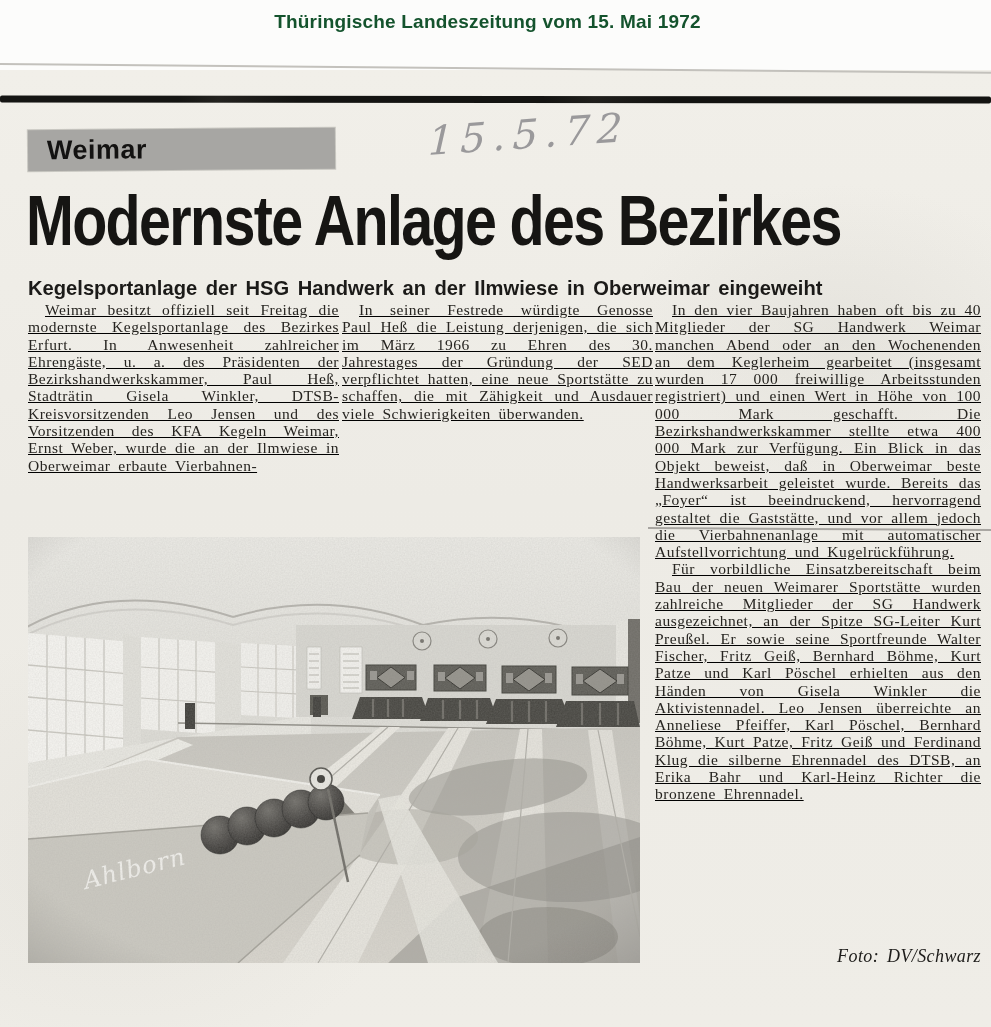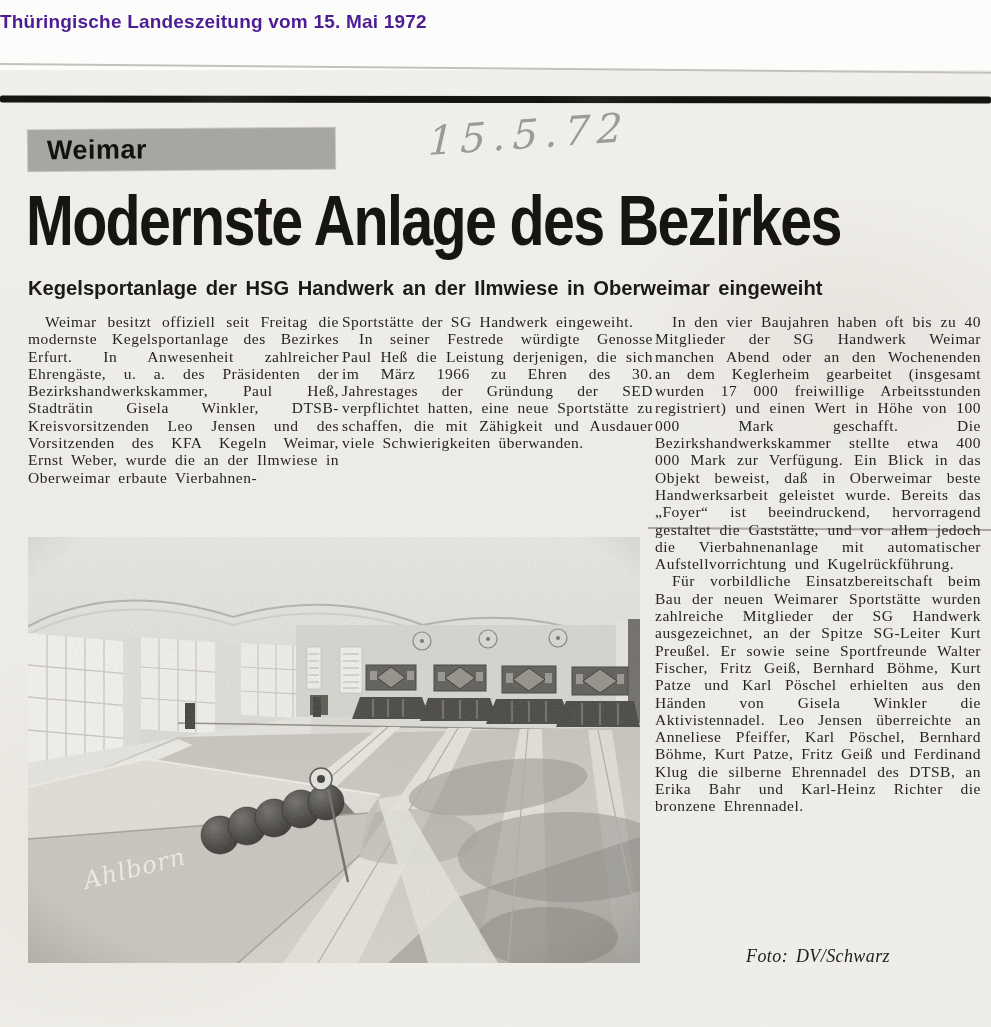--- a/index.html
+++ b/index.html
@@ -1,22 +1,22 @@
 <!DOCTYPE html>
 <html><head>
 <meta charset="utf-8">
 <style>
   html,body{margin:0;padding:0;}
   body{
     width:991px;height:1027px;position:relative;overflow:hidden;
     background:#fcfcfb;font-family:"Liberation Sans",sans-serif;
   }
   .masthead{
-    position:absolute;top:11px;left:0;right:16px;text-align:left;
-    font:bold 19px/1.2 "Liberation Sans",sans-serif;letter-spacing:.2px;color:#4c1d95;
+    position:absolute;top:11px;left:0;right:16px;text-align:center;
+    font:bold 19px/1.2 "Liberation Sans",sans-serif;letter-spacing:.2px;color:#14532d;
   }
   .scan-edge{
     position:absolute;top:63px;left:-6px;width:1010px;height:0;
     border-top:2px solid #c3c1bc;transform:rotate(.5deg);transform-origin:left center;
   }
   .clipping{
     position:absolute;top:70px;left:0;width:991px;height:957px;
     background:
       radial-gradient(ellipse 320px 220px at 85% 28%, rgba(182,180,172,.16), transparent 70%),
       radial-gradient(ellipse 420px 320px at 12% 82%, rgba(186,183,175,.14), transparent 70%),
@@ -43,40 +43,40 @@
   .headline{
     position:absolute;top:186px;left:26px;margin:0;
     font:bold 70px/1 "Liberation Sans",sans-serif;letter-spacing:-2px;
     transform:scaleX(.82);transform-origin:left top;white-space:nowrap;color:#161513;
   }
   .subheadline{
     position:absolute;top:276px;left:28px;margin:0;
     font:bold 21px/1.1 "Liberation Sans",sans-serif;color:#1b1a18;
     word-spacing:3px;white-space:nowrap;transform:scaleX(.96);transform-origin:left top;
   }
-  .col{position:absolute;top:313px;}
+  .col{position:absolute;top:301px;text-decoration:underline;}
   .col-1{left:28px;width:311px;}
   .col-2{left:342px;width:311px;}
   .col-3{left:655px;width:326px;}
   .col p{
     margin:0;font:15.5px/17.3px "Liberation Serif",serif;color:#262420;
     text-align:justify;letter-spacing:.5px;word-spacing:3.5px;
   }
   .col p.indent{text-indent:17px;}
   .crease{
     position:absolute;top:528px;left:648px;width:343px;height:2px;
     background:rgba(55,53,50,.38);transform:rotate(.35deg);
   }
   .photo{
     position:absolute;top:537px;left:28px;width:612px;height:426px;margin:0;
     overflow:hidden;background:#d8d6d0;
   }
   .photo svg{display:block;}
   .credit{
-    position:absolute;top:946px;left:655px;width:326px;text-align:center;
+    position:absolute;top:946px;left:655px;width:326px;text-align:right;
     font:italic 18px/1.2 "Liberation Serif",serif;color:#1d1c1a;word-spacing:3px;letter-spacing:.4px;
   }
 </style>
 </head>
 <body>
 
 <div class="masthead">Thüringische Landeszeitung vom 15. Mai 1972</div>
 
 <div class="clipping"></div>
 <div class="scan-edge"></div>
@@ -89,21 +89,20 @@
 <div class="handwritten">15.5.72</div>
 
 <div class="headline">Modernste Anlage des Bezirkes</div>
 <div class="subheadline">Kegelsportanlage der HSG Handwerk an der Ilmwiese in Oberweimar eingeweiht</div>
 
 <div class="col col-1">
   <p class="indent">Weimar besitzt offiziell seit Freitag die modernste Kegelsportanlage des Bezirkes Erfurt. In Anwesenheit zahlreicher Ehrengäste, u. a. des Präsidenten der Bezirkshandwerkskammer, Paul Heß, Stadträtin Gisela Winkler, DTSB-Kreisvorsitzenden Leo Jensen und des Vorsitzenden des KFA Kegeln Weimar, Ernst Weber, wurde die an der Ilmwiese in Oberweimar erbaute Vierbahnen-</p>
 </div>
 
 <div class="col col-2">
-  <p>Sportstätte der SG Handwerk eingeweiht.</p>
   <p class="indent">In seiner Festrede würdigte Genosse Paul Heß die Leistung derjenigen, die sich im März 1966 zu Ehren des 30. Jahrestages der Gründung der SED verpflichtet hatten, eine neue Sportstätte zu schaffen, die mit Zähigkeit und Ausdauer viele Schwierigkeiten überwanden.</p>
 </div>
 
 <div class="col col-3">
   <p class="indent">In den vier Baujahren haben oft bis zu 40 Mitglieder der SG Handwerk Weimar manchen Abend oder an den Wochenenden an dem Keglerheim gearbeitet (insgesamt wurden 17 000 freiwillige Arbeitsstunden registriert) und einen Wert in Höhe von 100 000 Mark geschafft. Die Bezirkshandwerkskammer stellte etwa 400 000 Mark zur Verfügung. Ein Blick in das Objekt beweist, daß in Oberweimar beste Handwerksarbeit geleistet wurde. Bereits das „Foyer“ ist beeindruckend, hervorragend gestaltet die Gaststätte, und vor allem jedoch die Vierbahnenanlage mit automatischer Aufstellvorrichtung und Kugelrückführung.</p>
   <p class="indent">Für vorbildliche Einsatzbereitschaft beim Bau der neuen Weimarer Sportstätte wurden zahlreiche Mitglieder der SG Handwerk ausgezeichnet, an der Spitze SG-Leiter Kurt Preußel. Er sowie seine Sportfreunde Walter Fischer, Fritz Geiß, Bernhard Böhme, Kurt Patze und Karl Pöschel erhielten aus den Händen von Gisela Winkler die Aktivistennadel. Leo Jensen überreichte an Anneliese Pfeiffer, Karl Pöschel, Bernhard Böhme, Kurt Patze, Fritz Geiß und Ferdinand Klug die silberne Ehrennadel des DTSB, an Erika Bahr und Karl-Heinz Richter die bronzene Ehrennadel.</p>
 </div>
 
 <div class="crease"></div>
 

